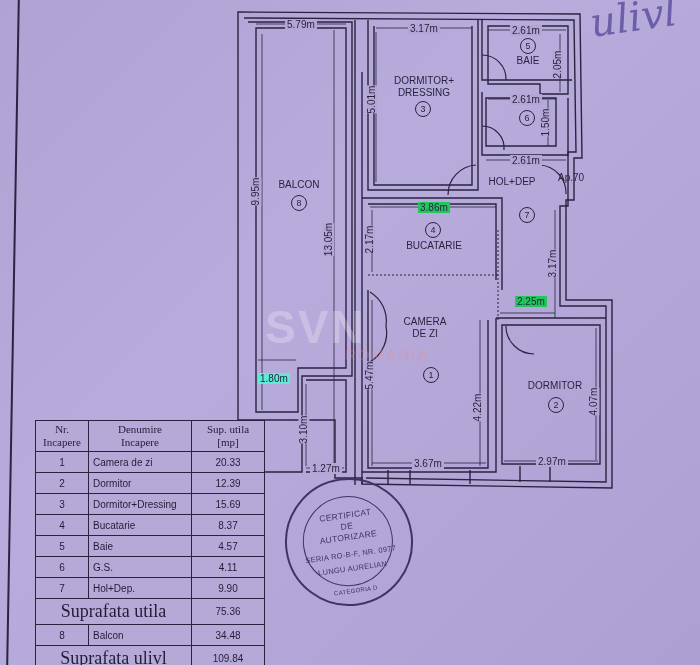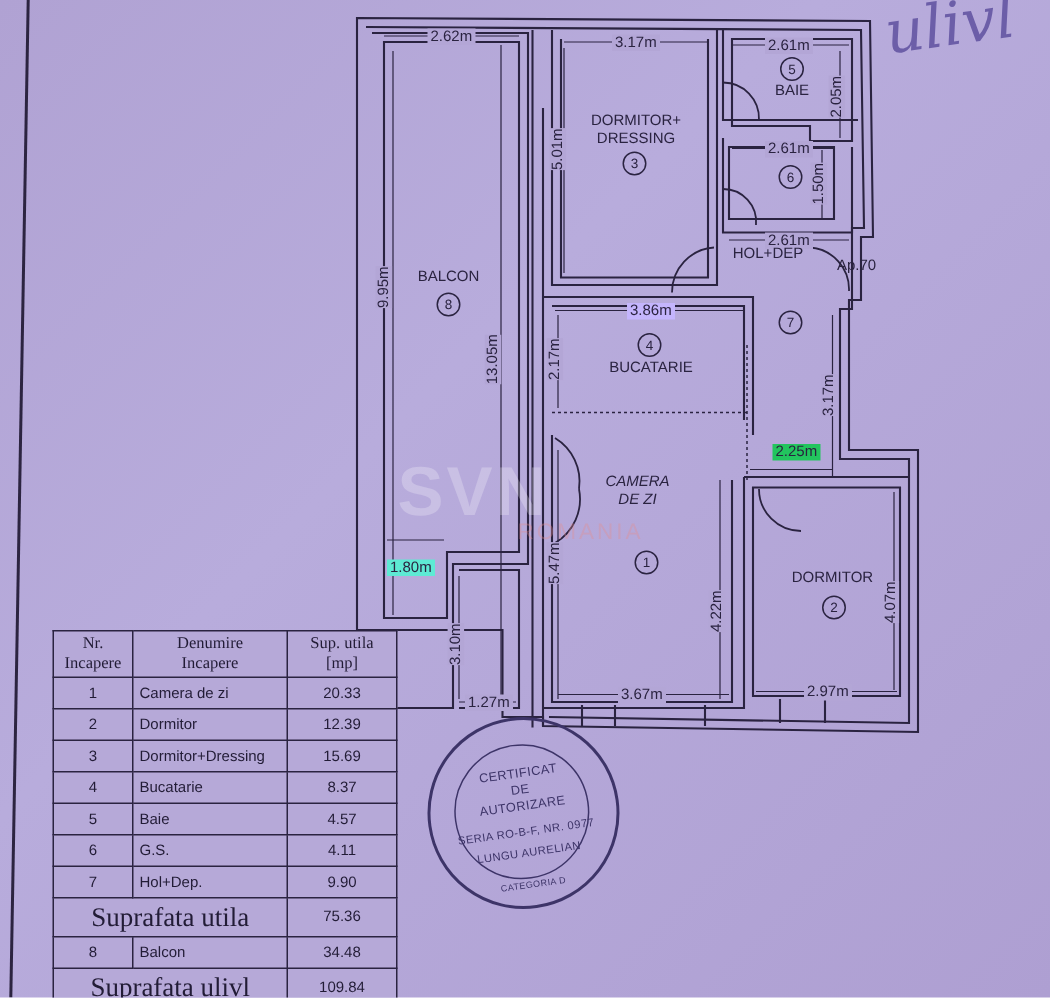--- a/index.html
+++ b/index.html
@@ -118,64 +118,64 @@
     <path d="M596 328 L596 460"></path>
     <path d="M258 360 L296 360"></path>
     <path d="M306 384 L306 466"></path>
     <path d="M306 468 L344 468"></path>
   </g>
 </svg>
 
 <div class="watermark">SVN</div>
 <div class="watermark-sub">ROMANIA</div>
 
-<div class="lbl" style="left:285px;top:19px;background:#b3a6d6;padding:0 2px;">2.62m</div>
+<div class="lbl" style="left:285px;top:19px;background:#b3a6d6;padding:0 2px;">5.79m</div>
 <div class="lbl" style="left:408px;top:23px;background:#b3a6d6;padding:0 2px;">3.17m</div>
 <div class="lbl" style="left:510px;top:25px;background:#b3a6d6;padding:0 2px;">2.61m</div>
 <div class="lbl" style="left:510px;top:94px;background:#b3a6d6;padding:0 2px;">2.61m</div>
 <div class="lbl" style="left:510px;top:155px;background:#b3a6d6;padding:0 2px;">2.61m</div>
-<div class="lbl" style="left:418px;top:202px;background:#c4b5fd;padding:0 2px;">3.86m</div>
+<div class="lbl" style="left:418px;top:202px;background:#22c55e;padding:0 2px;">3.86m</div>
 <div class="lbl" style="left:515px;top:296px;background:#22c55e;padding:0 2px;">2.25m</div>
 <div class="lbl" style="left:412px;top:458px;background:#b3a6d6;padding:0 2px;">3.67m</div>
 <div class="lbl" style="left:536px;top:456px;background:#b3a6d6;padding:0 2px;">2.97m</div>
 <div class="lbl" style="left:258px;top:353px;background:#5eead4;padding:0 2px;margin-top:20px;">1.80m</div>
 <div class="lbl" style="left:310px;top:463px;background:#b3a6d6;padding:0 2px;">1.27m</div>
 
 <div class="lbl vert" style="left:242px;top:186px;background:#b3a6d6;">9.95m</div>
 <div class="lbl vert" style="left:312px;top:234px;background:#b3a6d6;">13.05m</div>
 <div class="lbl vert" style="left:358px;top:94px;background:#b3a6d6;">5.01m</div>
 <div class="lbl vert" style="left:544px;top:59px;background:#b3a6d6;">2.05m</div>
 <div class="lbl vert" style="left:532px;top:117px;background:#b3a6d6;">1.50m</div>
 <div class="lbl vert" style="left:356px;top:234px;background:#b3a6d6;">2.17m</div>
 <div class="lbl vert" style="left:539px;top:258px;background:#b3a6d6;">3.17m</div>
 <div class="lbl vert" style="left:356px;top:370px;background:#b3a6d6;">5.47m</div>
 <div class="lbl vert" style="left:464px;top:402px;background:#b3a6d6;">4.22m</div>
 <div class="lbl vert" style="left:580px;top:396px;background:#b3a6d6;">4.07m</div>
 <div class="lbl vert" style="left:290px;top:424px;background:#b3a6d6;">3.10m</div>
 
 <div class="lbl" style="left:558px;top:172px;">Ap.70</div>
 
-<div class="room-name" style="left:390px;top:316px;width:70px;font-style:italic;"><span>CAMERA</span><br><span>DE ZI</span></div>
+<div class="room-name" style="left:390px;top:316px;width:70px;"><span>CAMERA</span><br><span>DE ZI</span></div>
 <div class="circle-num" style="left:423px;top:367px;">1</div>
 
 <div class="room-name" style="left:520px;top:380px;width:70px;">DORMITOR</div>
 <div class="circle-num" style="left:548px;top:397px;">2</div>
 
 <div class="room-name" style="left:386px;top:75px;width:76px;"><span>DORMITOR+</span><br><span>DRESSING</span></div>
 <div class="circle-num" style="left:415px;top:101px;">3</div>
 
 <div class="circle-num" style="left:425px;top:222px;">4</div>
 <div class="room-name" style="left:396px;top:240px;width:76px;">BUCATARIE</div>
 
 <div class="circle-num" style="left:520px;top:38px;">5</div>
 <div class="room-name" style="left:510px;top:55px;width:36px;">BAIE</div>
 
 <div class="circle-num" style="left:519px;top:110px;">6</div>
 
-<div class="room-name" style="left:484px;top:164px;width:56px;">HOL+DEP</div>
+<div class="room-name" style="left:484px;top:176px;width:56px;">HOL+DEP</div>
 <div class="circle-num" style="left:519px;top:207px;">7</div>
 
 <div class="room-name" style="left:276px;top:179px;width:46px;">BALCON</div>
 <div class="circle-num" style="left:291px;top:195px;">8</div>
 
 <table class="rooms">
   <tbody>
       <tr>
     <th><span>Nr.</span><br><span>Incapere</span></th>
     <th><span>Denumire</span><br><span>Incapere</span></th>

